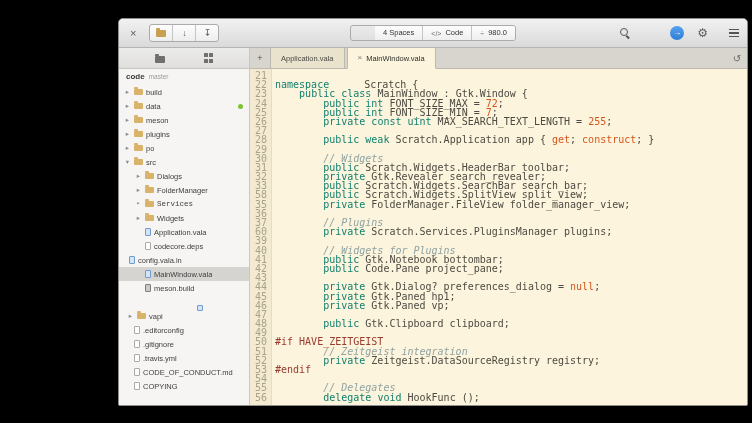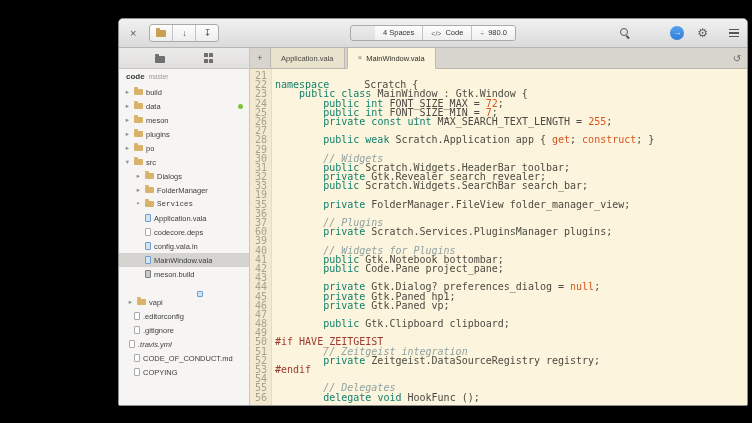--- a/index.html
+++ b/index.html
@@ -185,30 +185,35 @@
               <span class="disclosure">▸</span>
               <span class="icon-folder"></span>
               <span class="tree-label">FolderManager</span>
             </div>
             <div class="tree-row" style="padding-left: 16px; font-family: Liberation Mono, monospace;">
               <span class="disclosure">▸</span>
               <span class="icon-folder"></span>
               <span class="tree-label">Services</span>
             </div>
             <div class="tree-row" style="padding-left: 16px;">
+              <span class="disclosure">▸</span>
+              <span class="icon-folder"></span>
+              <span class="tree-label">Widgets</span>
+            </div>
+            <div class="tree-row" style="padding-left: 16px;">
               <span class="disclosure"></span>
               <span class="icon-file vala"></span>
               <span class="tree-label">Application.vala</span>
             </div>
             <div class="tree-row" style="padding-left: 16px;">
               <span class="disclosure"></span>
               <span class="icon-file"></span>
               <span class="tree-label">codecore.deps</span>
             </div>
-            <div class="tree-row" style="padding-left: 16px;">
+            <div class="tree-row" style="padding-left: 0;">
               <span class="disclosure"></span>
               <span class="icon-file vala"></span>
               <span class="tree-label">config.vala.in</span>
             </div>
             <div class="tree-row selected" style="padding-left: 16px;">
               <span class="disclosure"></span>
               <span class="icon-file vala"></span>
               <span class="tree-label">MainWindow.vala</span>
             </div>
             <div class="tree-row" style="padding-left: 16px;">
@@ -229,21 +234,21 @@
             <div class="tree-row" style="padding-left: 5px;">
               <span class="disclosure"></span>
               <span class="icon-file"></span>
               <span class="tree-label">.editorconfig</span>
             </div>
             <div class="tree-row" style="padding-left: 5px;">
               <span class="disclosure"></span>
               <span class="icon-file"></span>
               <span class="tree-label">.gitignore</span>
             </div>
-            <div class="tree-row" style=" font-style: italic;">
+            <div class="tree-row" style="padding-left: 5px;">
               <span class="disclosure"></span>
               <span class="icon-file"></span>
               <span class="tree-label">.travis.yml</span>
             </div>
             <div class="tree-row" style="padding-left: 5px;">
               <span class="disclosure"></span>
               <span class="icon-file"></span>
               <span class="tree-label">CODE_OF_CONDUCT.md</span>
             </div>
             <div class="tree-row" style="padding-left: 5px;">
@@ -277,21 +282,21 @@
               <div class="code-line"><span class="line-num">24</span><span class="line-code"><span style="color: rgb(76, 74, 66);">        </span><span style="color: rgb(18, 128, 111);">public</span><span style="color: rgb(76, 74, 66);"> </span><span style="color: rgb(18, 128, 111);">int</span><span style="color: rgb(76, 74, 66);"> FONT_SIZE_MAX = </span><span style="color: rgb(212, 86, 30);">72</span><span style="color: rgb(76, 74, 66);">;</span></span></div>
               <div class="code-line"><span class="line-num">25</span><span class="line-code"><span style="color: rgb(76, 74, 66);">        </span><span style="color: rgb(18, 128, 111);">public</span><span style="color: rgb(76, 74, 66);"> </span><span style="color: rgb(18, 128, 111);">int</span><span style="color: rgb(76, 74, 66);"> FONT_SIZE_MIN = </span><span style="color: rgb(212, 86, 30);">7</span><span style="color: rgb(76, 74, 66);">;</span></span></div>
               <div class="code-line"><span class="line-num">26</span><span class="line-code"><span style="color: rgb(76, 74, 66);">        </span><span style="color: rgb(18, 128, 111);">private</span><span style="color: rgb(76, 74, 66);"> </span><span style="color: rgb(18, 128, 111);">const</span><span style="color: rgb(76, 74, 66);"> </span><span style="color: rgb(18, 128, 111);">uint</span><span style="color: rgb(76, 74, 66);"> MAX_SEARCH_TEXT_LENGTH = </span><span style="color: rgb(212, 86, 30);">255</span><span style="color: rgb(76, 74, 66);">;</span></span></div>
               <div class="code-line"><span class="line-num">27</span><span class="line-code"></span></div>
               <div class="code-line"><span class="line-num">28</span><span class="line-code"><span style="color: rgb(76, 74, 66);">        </span><span style="color: rgb(18, 128, 111);">public</span><span style="color: rgb(76, 74, 66);"> </span><span style="color: rgb(18, 128, 111);">weak</span><span style="color: rgb(76, 74, 66);"> Scratch.Application app { </span><span style="color: rgb(212, 86, 30);">get</span><span style="color: rgb(76, 74, 66);">; </span><span style="color: rgb(212, 86, 30);">construct</span><span style="color: rgb(76, 74, 66);">; }</span></span></div>
               <div class="code-line"><span class="line-num">29</span><span class="line-code"></span></div>
               <div class="code-line"><span class="line-num">30</span><span class="line-code"><span style="color: rgb(76, 74, 66);">        </span><span style="color: rgb(143, 163, 163); font-style: italic;">// Widgets</span></span></div>
               <div class="code-line"><span class="line-num">31</span><span class="line-code"><span style="color: rgb(76, 74, 66);">        </span><span style="color: rgb(18, 128, 111);">public</span><span style="color: rgb(76, 74, 66);"> Scratch.Widgets.HeaderBar toolbar;</span></span></div>
               <div class="code-line"><span class="line-num">32</span><span class="line-code"><span style="color: rgb(76, 74, 66);">        </span><span style="color: rgb(18, 128, 111);">private</span><span style="color: rgb(76, 74, 66);"> Gtk.Revealer search_revealer;</span></span></div>
               <div class="code-line"><span class="line-num">33</span><span class="line-code"><span style="color: rgb(76, 74, 66);">        </span><span style="color: rgb(18, 128, 111);">public</span><span style="color: rgb(76, 74, 66);"> Scratch.Widgets.SearchBar search_bar;</span></span></div>
-              <div class="code-line"><span class="line-num">19</span></div>
+              <div class="code-line"><span class="line-num">58</span><span class="line-code"><span style="color: rgb(76, 74, 66);">        </span><span style="color: rgb(18, 128, 111);">public</span><span style="color: rgb(76, 74, 66);"> Scratch.Widgets.SplitView split_view;</span></span></div>
               <div class="code-line"><span class="line-num">35</span><span class="line-code"><span style="color: rgb(76, 74, 66);">        </span><span style="color: rgb(18, 128, 111);">private</span><span style="color: rgb(76, 74, 66);"> FolderManager.FileView folder_manager_view;</span></span></div>
               <div class="code-line"><span class="line-num">36</span><span class="line-code"></span></div>
               <div class="code-line"><span class="line-num">37</span><span class="line-code"><span style="color: rgb(76, 74, 66);">        </span><span style="color: rgb(143, 163, 163); font-style: italic;">// Plugins</span></span></div>
               <div class="code-line"><span class="line-num">60</span><span class="line-code"><span style="color: rgb(76, 74, 66);">        </span><span style="color: rgb(18, 128, 111);">private</span><span style="color: rgb(76, 74, 66);"> Scratch.Services.PluginsManager plugins;</span></span></div>
               <div class="code-line"><span class="line-num">39</span><span class="line-code"></span></div>
               <div class="code-line"><span class="line-num">40</span><span class="line-code"><span style="color: rgb(76, 74, 66);">        </span><span style="color: rgb(143, 163, 163); font-style: italic;">// Widgets for Plugins</span></span></div>
               <div class="code-line"><span class="line-num">41</span><span class="line-code"><span style="color: rgb(76, 74, 66);">        </span><span style="color: rgb(18, 128, 111);">public</span><span style="color: rgb(76, 74, 66);"> Gtk.Notebook bottombar;</span></span></div>
               <div class="code-line"><span class="line-num">42</span><span class="line-code"><span style="color: rgb(76, 74, 66);">        </span><span style="color: rgb(18, 128, 111);">public</span><span style="color: rgb(76, 74, 66);"> Code.Pane project_pane;</span></span></div>
               <div class="code-line"><span class="line-num">43</span><span class="line-code"></span></div>
               <div class="code-line"><span class="line-num">44</span><span class="line-code"><span style="color: rgb(76, 74, 66);">        </span><span style="color: rgb(18, 128, 111);">private</span><span style="color: rgb(76, 74, 66);"> Gtk.Dialog? preferences_dialog = </span><span style="color: rgb(212, 86, 30);">null</span><span style="color: rgb(76, 74, 66);">;</span></span></div>

